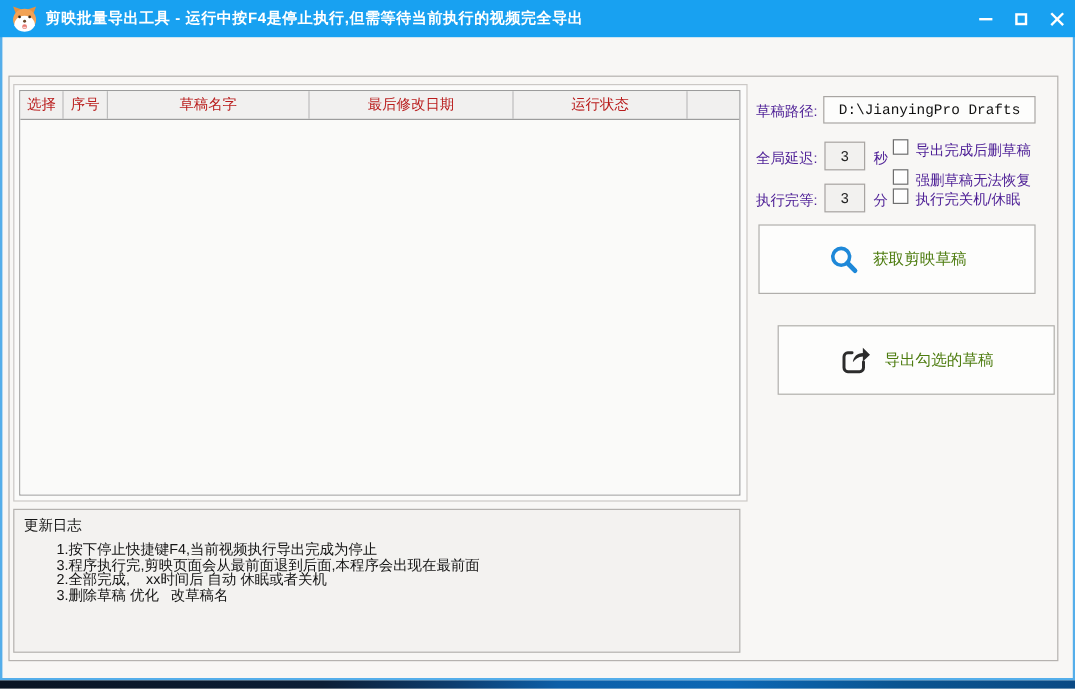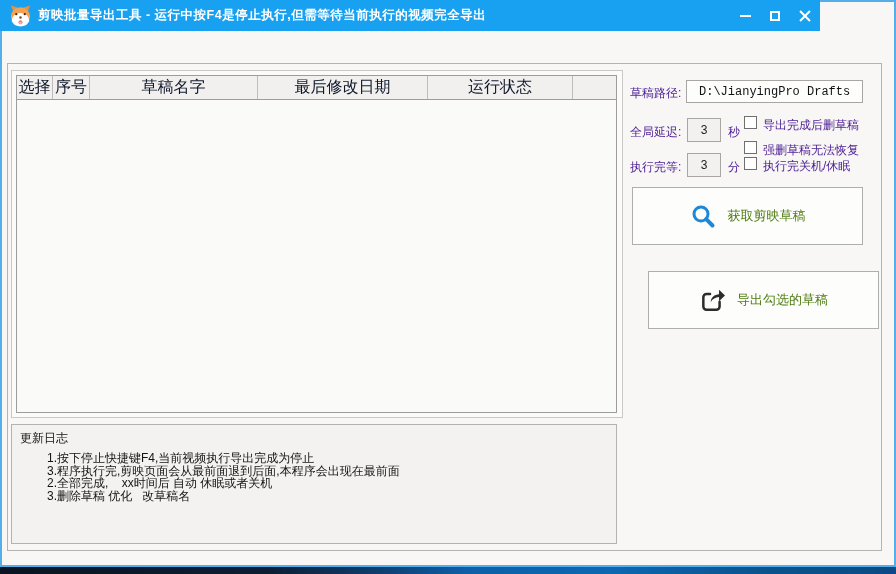--- a/index.html
+++ b/index.html
@@ -5,21 +5,21 @@
   * { margin:0; padding:0; box-sizing:border-box; }
   html,body { width:896px; height:574px; }
   body { font-family:"Liberation Sans", sans-serif; background:#ffffff; position:relative; overflow:hidden; }
   #screen { position:absolute; left:0; top:0; width:896px; height:574px; background:#e8e8e8; }
 
   
   .frame { position:absolute; left:0; top:0; width:896px; height:567px;
            background:var(--client-bg,#f8f7f5); border:2px solid var(--win-border,#54aeea); }
 
   
-  .titlebar { position:absolute; left:0; top:0; width:820px; height:31px;
+  .titlebar { position:absolute; left:0; top:0; width:896px; height:31px;
               background:var(--titlebar,#18a1f1); display:flex; align-items:center; z-index:5; }
   .app-icon { width:23px; height:23px; margin:0 6px 0 9px; flex:0 0 auto; }
   .title-text { color:#ffffff; font-size:12.5px; font-weight:700; letter-spacing:0.5px; white-space:nowrap; }
   .tb-controls { position:absolute; right:0; top:0; height:31px; display:flex; }
   .tb-btn { width:30px; height:31px; display:flex; align-items:center; justify-content:center; cursor:pointer; }
   .glyph-min { width:11px; height:2px; background:#fff; }
   .glyph-max { width:10px; height:10px; border:2px solid #fff; }
   .glyph-close { position:relative; width:12px; height:12px; }
   .glyph-close::before,.glyph-close::after { content:""; position:absolute; left:-1px; top:5px; width:14px; height:2px; background:#fff; }
   .glyph-close::before { transform:rotate(45deg); }
@@ -29,21 +29,21 @@
   .outer-box { position:absolute; left:7px; top:63px; width:875px; height:488px;
                border:1px solid #b5b2af; z-index:1; }
 
   
   .table-wrap { position:absolute; left:11px; top:70px; width:612px; height:348px;
                 border:1px solid #cbc8c5; background:#fbfbfa; z-index:2; }
   .grid { position:absolute; left:16px; top:75px; width:601px; height:338px;
           border:1px solid #9c9c9c; background:#fafaf9; z-index:3; display:flex; flex-direction:column; }
   .grid-head { display:flex; height:24px; background:#f1f0ef; border-bottom:1px solid #9c9c9c; }
   .grid-head .cell { display:flex; align-items:center; justify-content:center;
-                     font-size:16px; color:#0f172a; border-right:1px solid #bdbdbd; overflow:hidden; white-space:nowrap; }
+                     font-size:12px; color:#b91c1c; border-right:1px solid #bdbdbd; overflow:hidden; white-space:nowrap; }
   .c0{width:36px;} .c1{width:37px;} .c2{width:168px;} .c3{width:170px;} .c4{width:145px;}
   .c5{flex:1; border-right:none !important;}
   .grid-body { flex:1; background:#fafaf9; }
 
   
   .log-panel { position:absolute; left:11px; top:424px; width:606px; height:120px;
                border:1px solid #b5b2af; background:#f3f2f0; z-index:2;
                font-size:12px; color:#141414; }
   .log-title { position:absolute; left:8px; top:5px; }
   .log-body  { position:absolute; left:8px; top:27px; right:6px; line-height:12.6px; }

